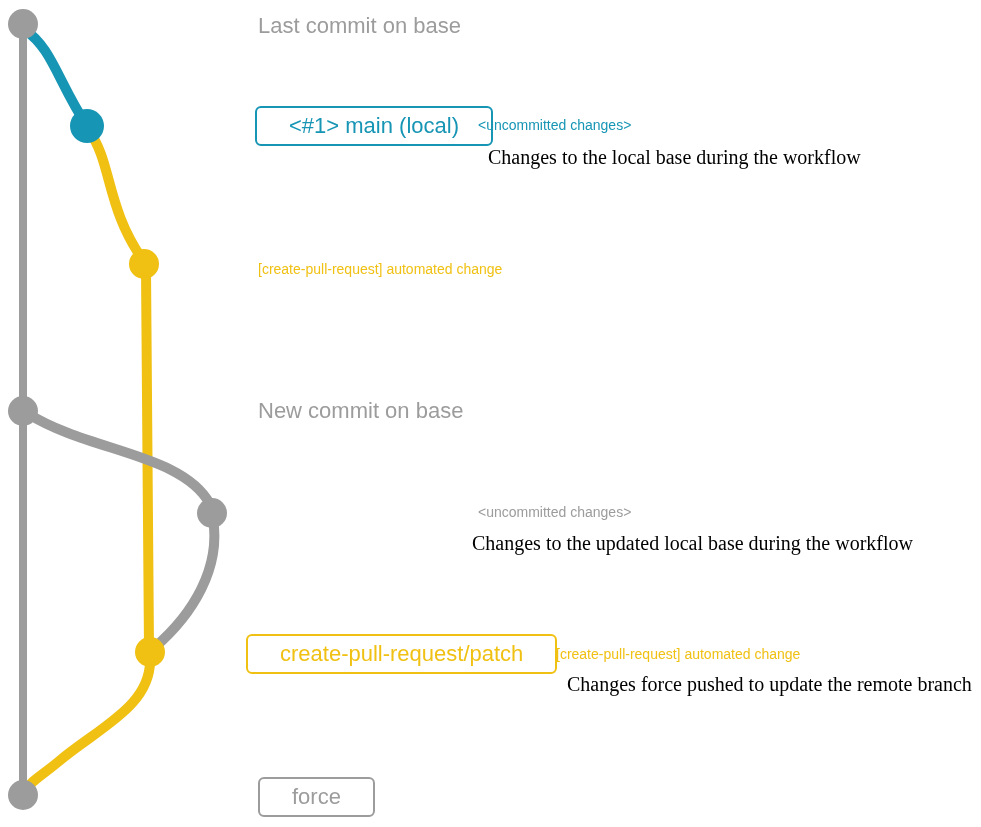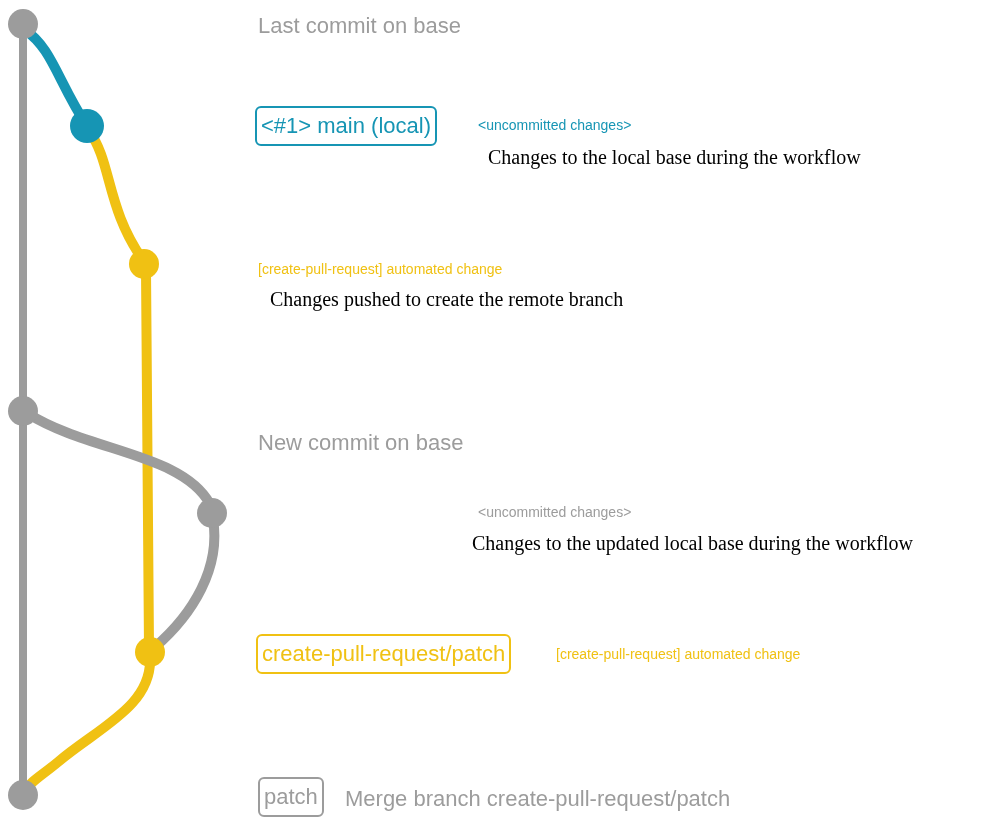--- a/index.html
+++ b/index.html
@@ -22,21 +22,21 @@
     font-size: 14px;
     line-height: 26px;
   }
   .title.teal   { color: var(--teal); }
   .title.gray   { color: var(--gray); }
   .title.yellow { color: var(--yellow); }
   .badge {
     display: inline-block;
     border: 2px solid;
     border-radius: 6px;
-    padding: 5px 4px;
+    padding: 5px 32px;
     font-size: 22px;
     line-height: 26px;
     background: #ffffff;
   }
   .badge.teal   { color: var(--teal);   border-color: var(--teal); }
   .badge.gray   { color: var(--gray);   border-color: var(--gray); }
   .badge.yellow { color: var(--yellow); border-color: var(--yellow); }
   .desc {
     font-family: "Liberation Serif", serif;
     font-size: 20px;
@@ -72,26 +72,25 @@
     <circle cx="23" cy="795" r="15" fill="#9c9c9c"></circle>
   </svg>
 
   <div class="ann label-gray" style="left:258px; top:13px;">Last commit on base</div>
 
   <div class="ann badge teal" style="left:255px; top:106px;">&lt;#1&gt; main (local)</div>
   <div class="ann title teal" style="left:478px; top:112px;">&lt;uncommitted changes&gt;</div>
   <div class="ann desc" style="left:488px; top:145px;text-align:center;">Changes to the local base during the workflow</div>
 
   <div class="ann title yellow" style="left:258px; top:256px;">[create-pull-request] automated change</div>
-  <div class="ann desc" style="left:270px; top:287px;">Changes pushed to create the remote branch</div>
 
-  <div class="ann label-gray" style="left:258px; top:398px;margin-top:32px;">New commit on base</div>
+  <div class="ann label-gray" style="left:258px; top:398px;">New commit on base</div>
 
   <div class="ann title gray" style="left:478px; top:499px;">&lt;uncommitted changes&gt;</div>
   <div class="ann desc" style="left:472px; top:531px;">Changes to the updated local base during the workflow</div>
 
-  <div class="ann badge yellow" style="left:256px; top:634px;">create-pull-request/patch</div>
+  <div class="ann badge yellow" style="left:246px; top:634px;">create-pull-request/patch</div>
   <div class="ann title yellow" style="left:556px; top:641px;">[create-pull-request] automated change</div>
+  <div class="ann desc" style="left:567px; top:672px;">Changes force pushed to update the remote branch</div>
 
-  <div class="ann badge gray" style="left:258px; top:777px;">patch</div>
-  <div class="ann label-gray" style="left:345px; top:786px;">Merge branch create-pull-request/patch</div>
+  <div class="ann badge gray" style="left:258px; top:777px;">force</div>
 
 </div>
 
 </body></html>

